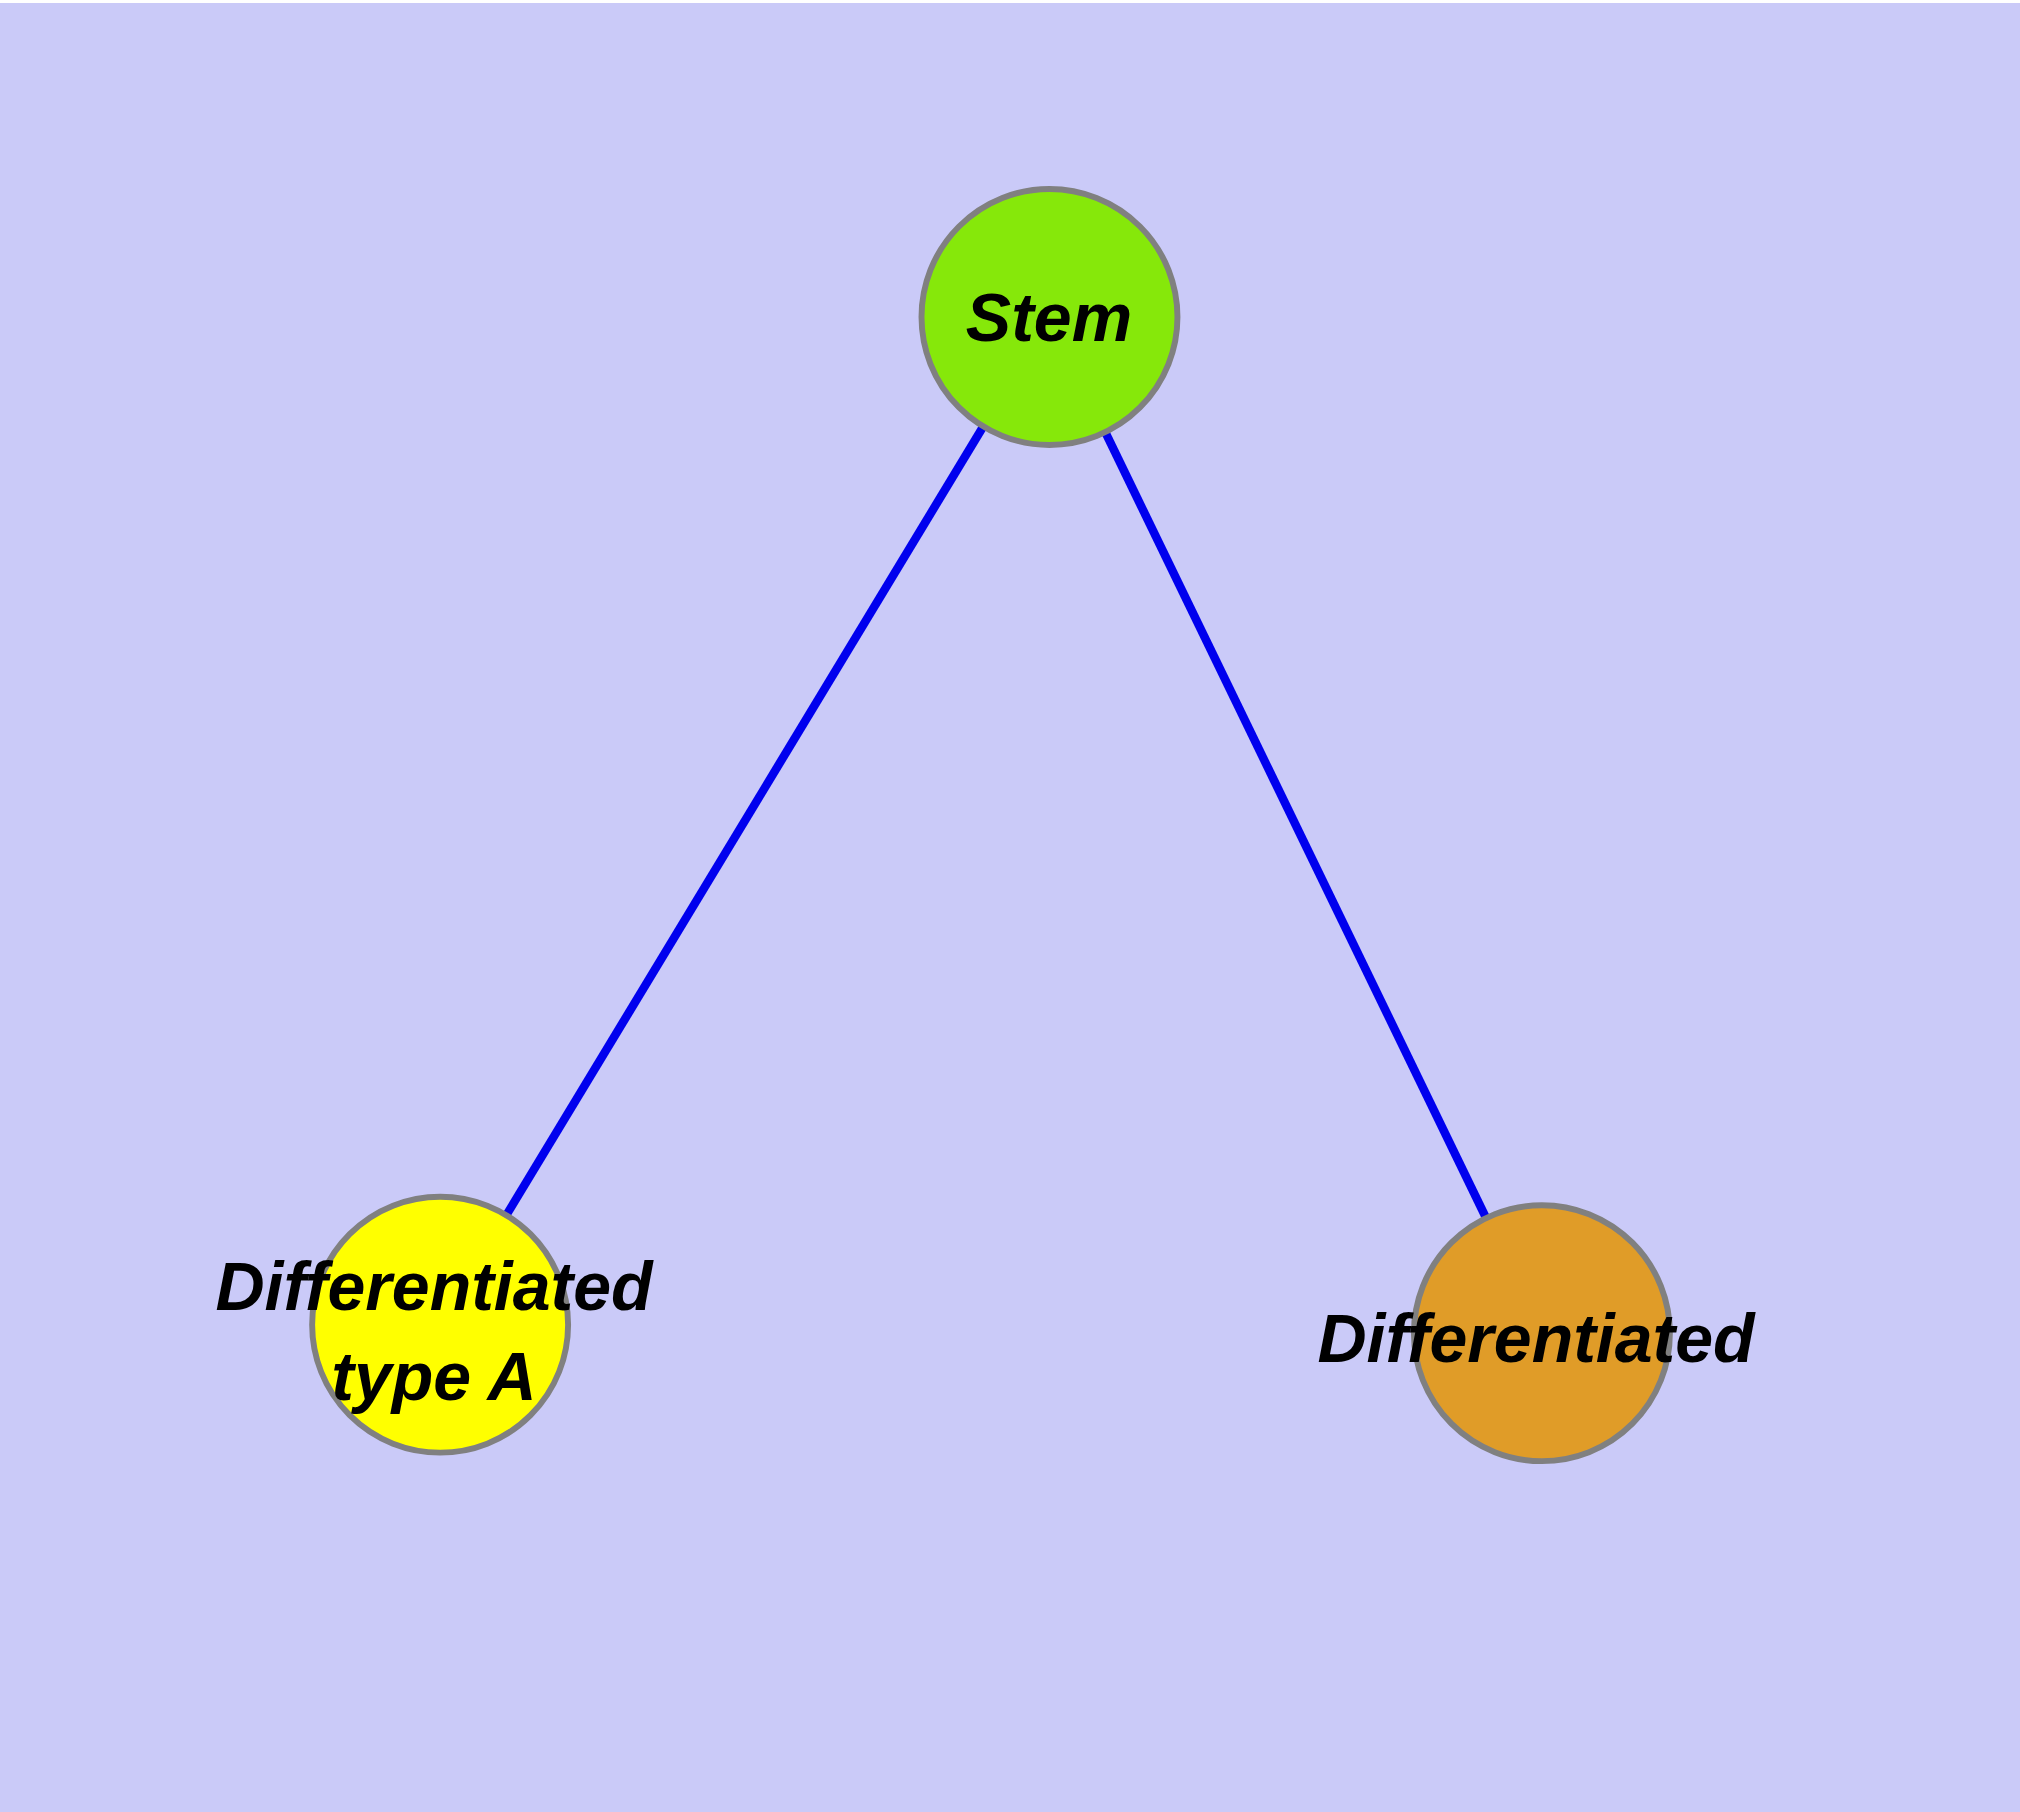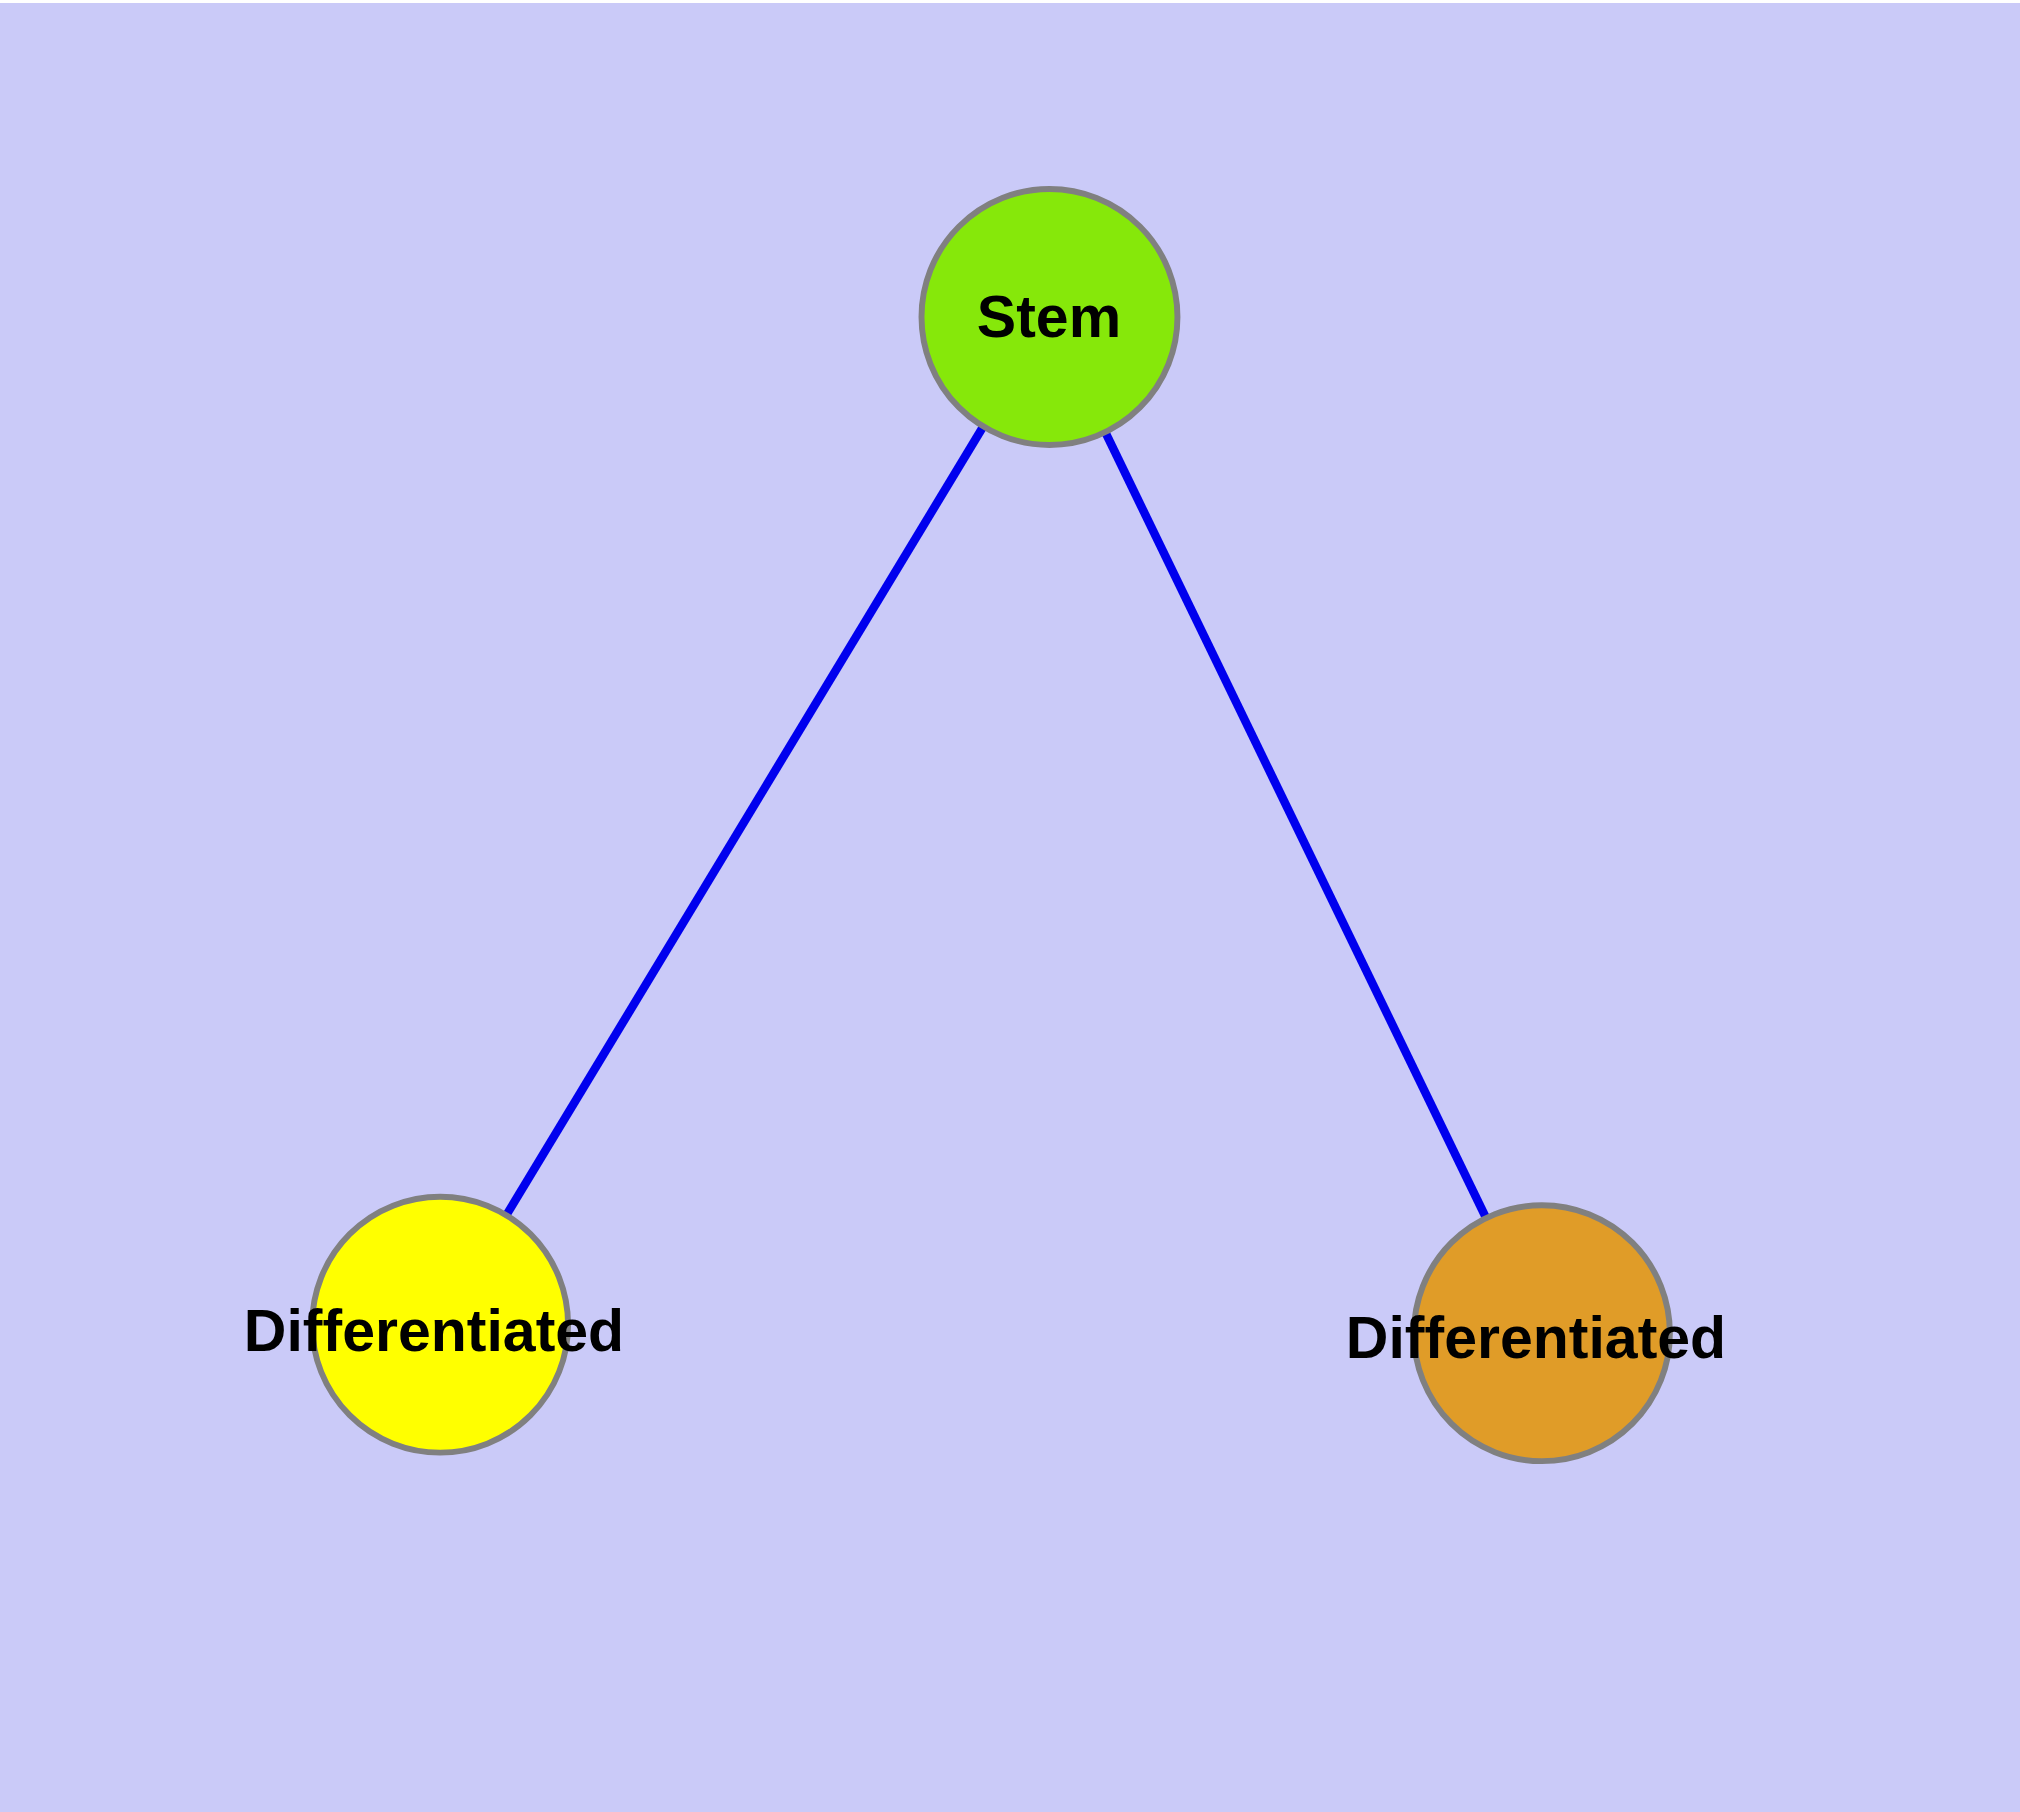--- a/index.html
+++ b/index.html
@@ -30,24 +30,25 @@
     position: absolute;
     left: 0; top: 0;
     width: 2021px;
     height: 1812px;
   }
   .node-label {
     position: absolute;
     transform: translate(-50%, -50%);
     text-align: center;
     font-weight: bold;
-    font-size: 59px;
+    font-size: 68px;
     line-height: 90px;
     color: #000000;
     white-space: nowrap;
+    font-style: italic;
   }
   .label-line { display: block; }
 </style>
 </head>
 <body>
 
 <div id="stage">
 
   <div id="top-strip" style="background: rgb(255, 255, 255);"></div>
 
@@ -60,20 +61,21 @@
 
     <circle cx="1238" cy="374" r="151" stroke-width="7" fill="#86E80A" stroke="#808080"></circle>
     <circle cx="519" cy="1563" r="151" stroke-width="7" fill="#FFFF00" stroke="#808080"></circle>
     <circle cx="1819" cy="1573" r="151" stroke-width="7" fill="#E09C28" stroke="#808080"></circle>
   </svg>
 
   <div class="node-label" style="left:1049px; top:317px;">Stem</div>
 
   <div class="node-label" style="left:434px; top:1331px;">
     <span class="label-line">Differentiated</span>
+    <span class="label-line">type A</span>
   </div>
 
   <div class="node-label" style="left:1536px; top:1338px;">
     <span class="label-line">Differentiated</span>
   </div>
 
 </div>
 
 
 </body></html>

